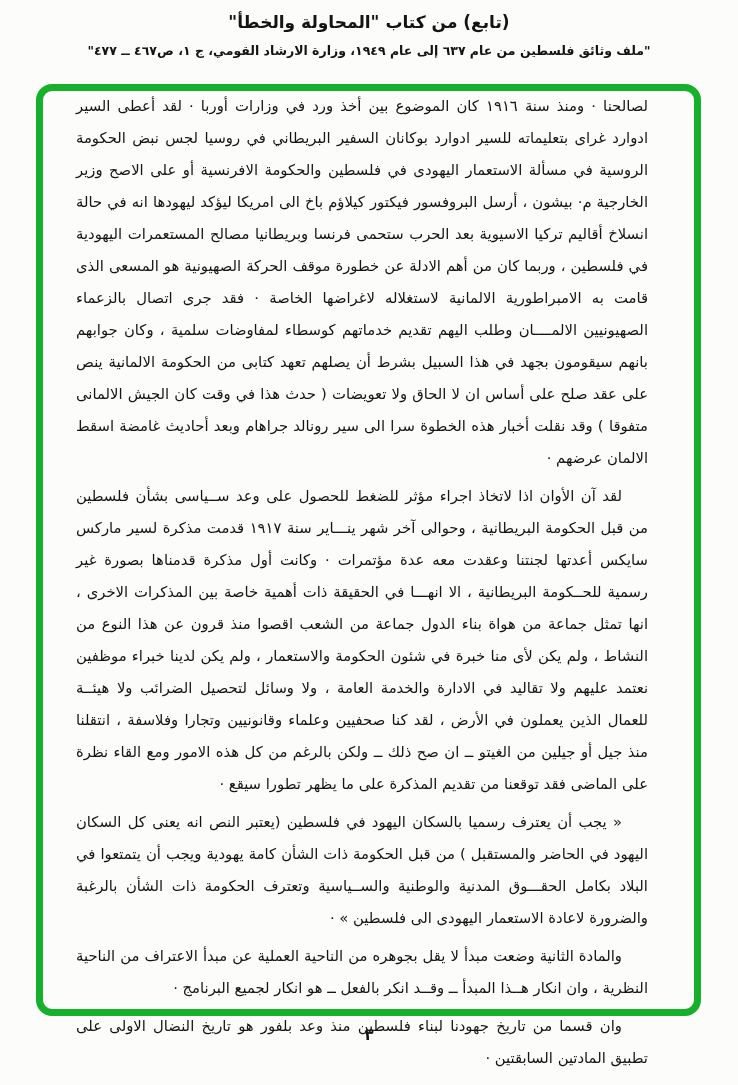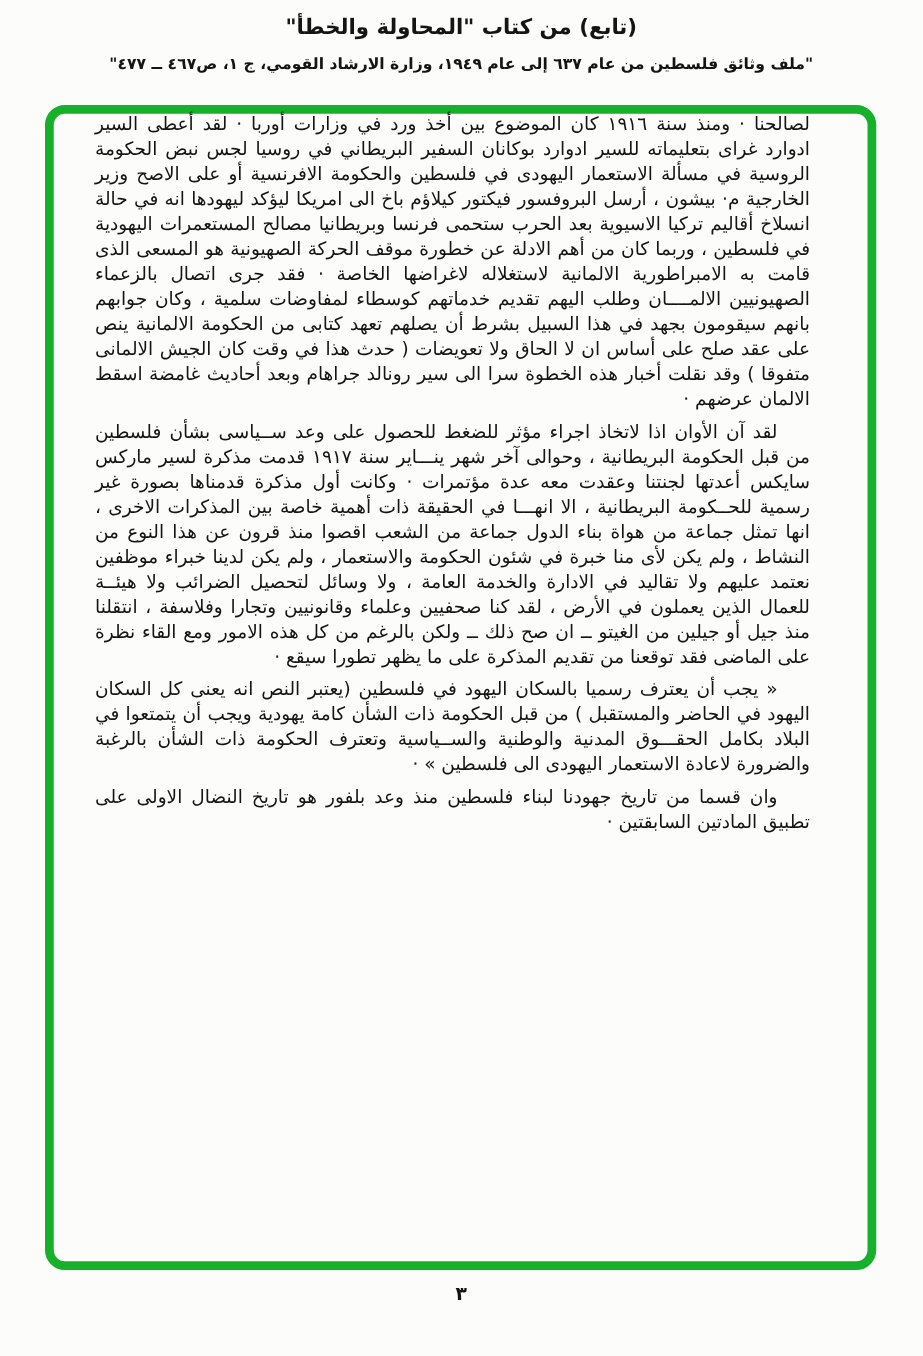--- a/index.html
+++ b/index.html
@@ -27,21 +27,21 @@
     box-sizing:border-box;
     border:7px solid #17b02b;
     border-radius:16px;
     background:transparent;
   }
   .content{
     position:absolute;top:90px;right:90px;left:76px;
     direction:rtl;
     text-align:justify;
     font-size:14.8px;
-    line-height:20px;
+    line-height:32px;
   }
   .para{margin:0 0 6px 0;}
   .para.indent{text-indent:26px;}
   .footer{
     position:absolute;left:0;right:0;top:1026px;
     text-align:center;
     font-size:15px;font-weight:bold;
     direction:rtl;
   }
 </style>
@@ -54,18 +54,19 @@
     <div class="header-title">(تابع) من كتاب "المحاولة والخطأ"</div>
     <div class="header-source">"ملف وثائق فلسطين من عام ٦٣٧ إلى عام ١٩٤٩، وزارة الارشاد القومي، ج ١، ص٤٦٧ ــ ٤٧٧"</div>
   </div>
 
   <div class="frame" style="border-color: rgb(23, 176, 43);"></div>
 
   <div class="content">
       <p class="para">لصالحنا · ومنذ سنة ١٩١٦ كان الموضوع بين أخذ ورد في وزارات أوربا · لقد أعطى السير ادوارد غراى بتعليماته للسير ادوارد بوكانان السفير البريطاني في روسيا لجس نبض الحكومة الروسية في مسألة الاستعمار اليهودى في فلسطين والحكومة الافرنسية أو على الاصح وزير الخارجية م· بيشون ، أرسل البروفسور فيكتور كيلاؤم باخ الى امريكا ليؤكد ليهودها انه في حالة انسلاخ أقاليم تركيا الاسيوية بعد الحرب ستحمى فرنسا وبريطانيا مصالح المستعمرات اليهودية في فلسطين ، وربما كان من أهم الادلة عن خطورة موقف الحركة الصهيونية هو المسعى الذى قامت به الامبراطورية الالمانية لاستغلاله لاغراضها الخاصة · فقد جرى اتصال بالزعماء الصهيونيين الالمــــان وطلب اليهم تقديم خدماتهم كوسطاء لمفاوضات سلمية ، وكان جوابهم بانهم سيقومون بجهد في هذا السبيل بشرط أن يصلهم تعهد كتابى من الحكومة الالمانية ينص على عقد صلح على أساس ان لا الحاق ولا تعويضات ( حدث هذا في وقت كان الجيش الالمانى متفوقا ) وقد نقلت أخبار هذه الخطوة سرا الى سير رونالد جراهام وبعد أحاديث غامضة اسقط الالمان عرضهم ·</p>
       <p class="para indent">لقد آن الأوان اذا لاتخاذ اجراء مؤثر للضغط للحصول على وعد ســياسى بشأن فلسطين من قبل الحكومة البريطانية ، وحوالى آخر شهر ينـــاير سنة ١٩١٧ قدمت مذكرة لسير ماركس سايكس أعدتها لجنتنا وعقدت معه عدة مؤتمرات · وكانت أول مذكرة قدمناها بصورة غير رسمية للحــكومة البريطانية ، الا انهـــا في الحقيقة ذات أهمية خاصة بين المذكرات الاخرى ، انها تمثل جماعة من هواة بناء الدول جماعة من الشعب اقصوا منذ قرون عن هذا النوع من النشاط ، ولم يكن لأى منا خبرة في شئون الحكومة والاستعمار ، ولم يكن لدينا خبراء موظفين نعتمد عليهم ولا تقاليد في الادارة والخدمة العامة ، ولا وسائل لتحصيل الضرائب ولا هيئــة للعمال الذين يعملون في الأرض ، لقد كنا صحفيين وعلماء وقانونيين وتجارا وفلاسفة ، انتقلنا منذ جيل أو جيلين من الغيتو ــ ان صح ذلك ــ ولكن بالرغم من كل هذه الامور ومع القاء نظرة على الماضى فقد توقعنا من تقديم المذكرة على ما يظهر تطورا سيقع ·</p>
       <p class="para indent">« يجب أن يعترف رسميا بالسكان اليهود في فلسطين (يعتبر النص انه يعنى كل السكان اليهود في الحاضر والمستقبل ) من قبل الحكومة ذات الشأن كامة يهودية ويجب أن يتمتعوا في البلاد بكامل الحقـــوق المدنية والوطنية والســياسية وتعترف الحكومة ذات الشأن بالرغبة والضرورة لاعادة الاستعمار اليهودى الى فلسطين » ·</p>
+      <p class="para indent">والمادة الثانية وضعت مبدأ لا يقل بجوهره من الناحية العملية عن مبدأ الاعتراف من الناحية النظرية ، وان انكار هــذا المبدأ ــ وقــد انكر بالفعل ــ هو انكار لجميع البرنامج ·</p>
       <p class="para indent">وان قسما من تاريخ جهودنا لبناء فلسطين منذ وعد بلفور هو تاريخ النضال الاولى على تطبيق المادتين السابقتين ·</p>
     </div>
 
   <div class="footer">٣</div>
 
 </div>
 
 </body></html>

